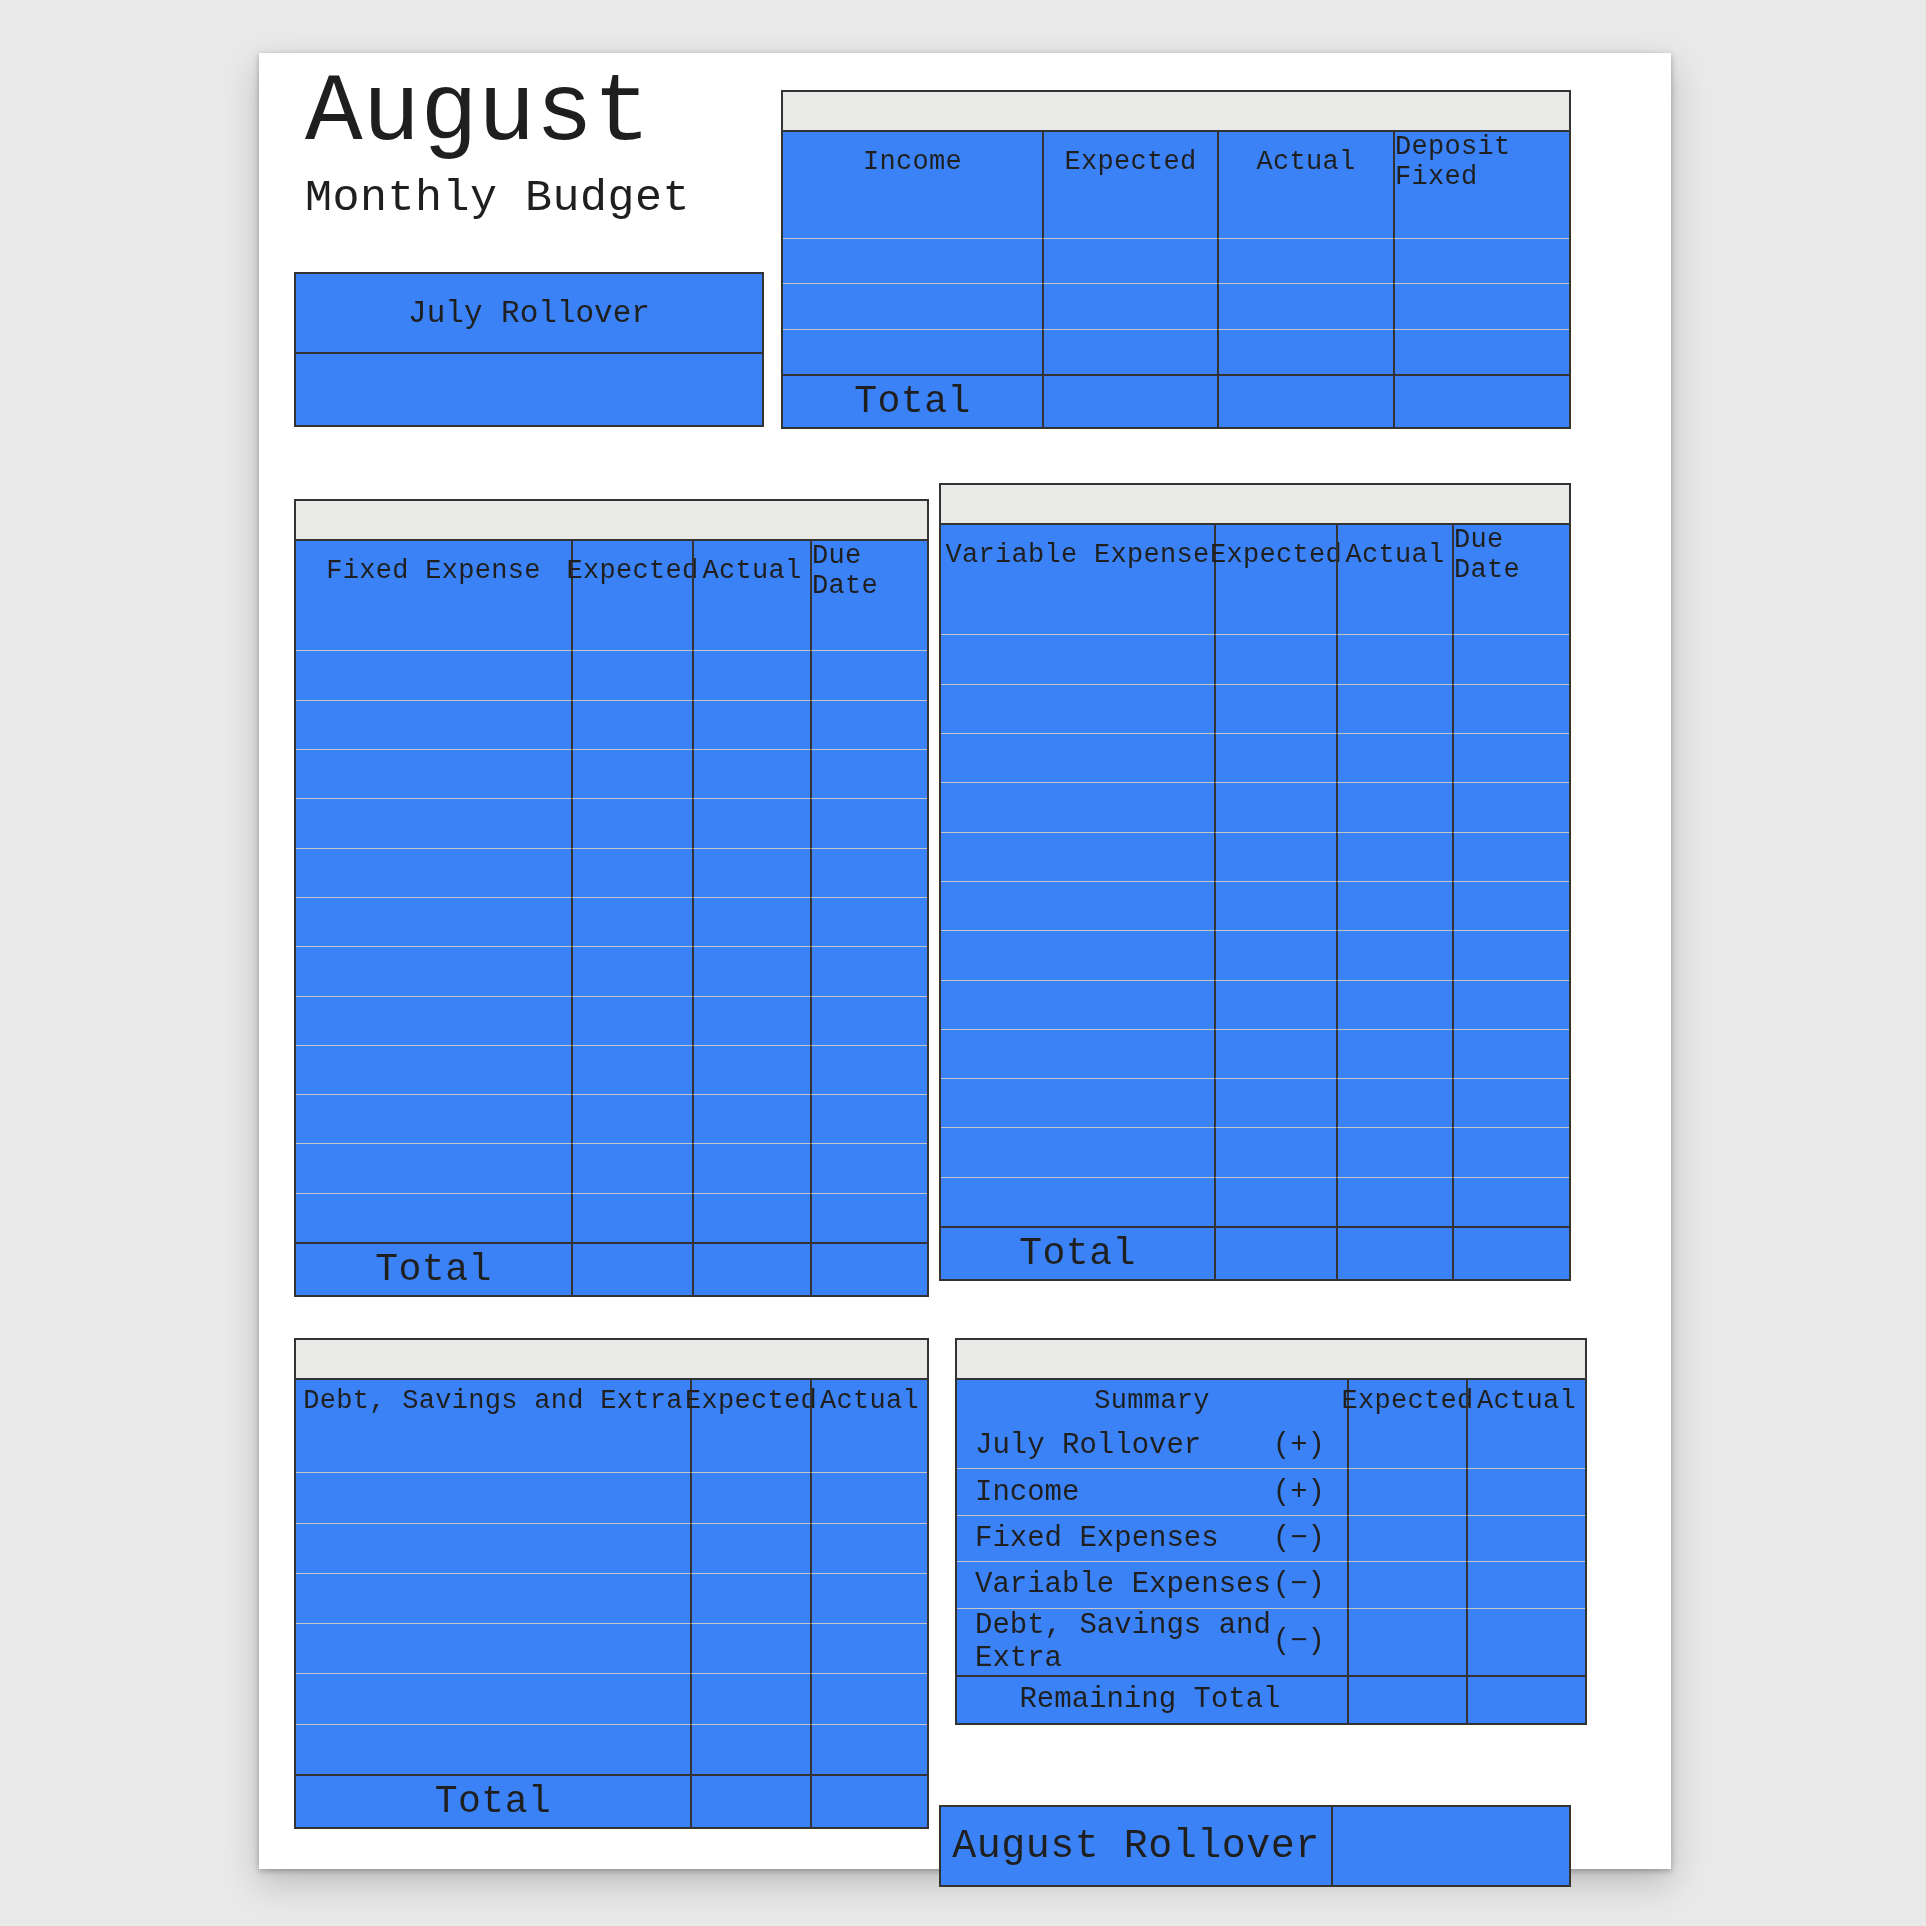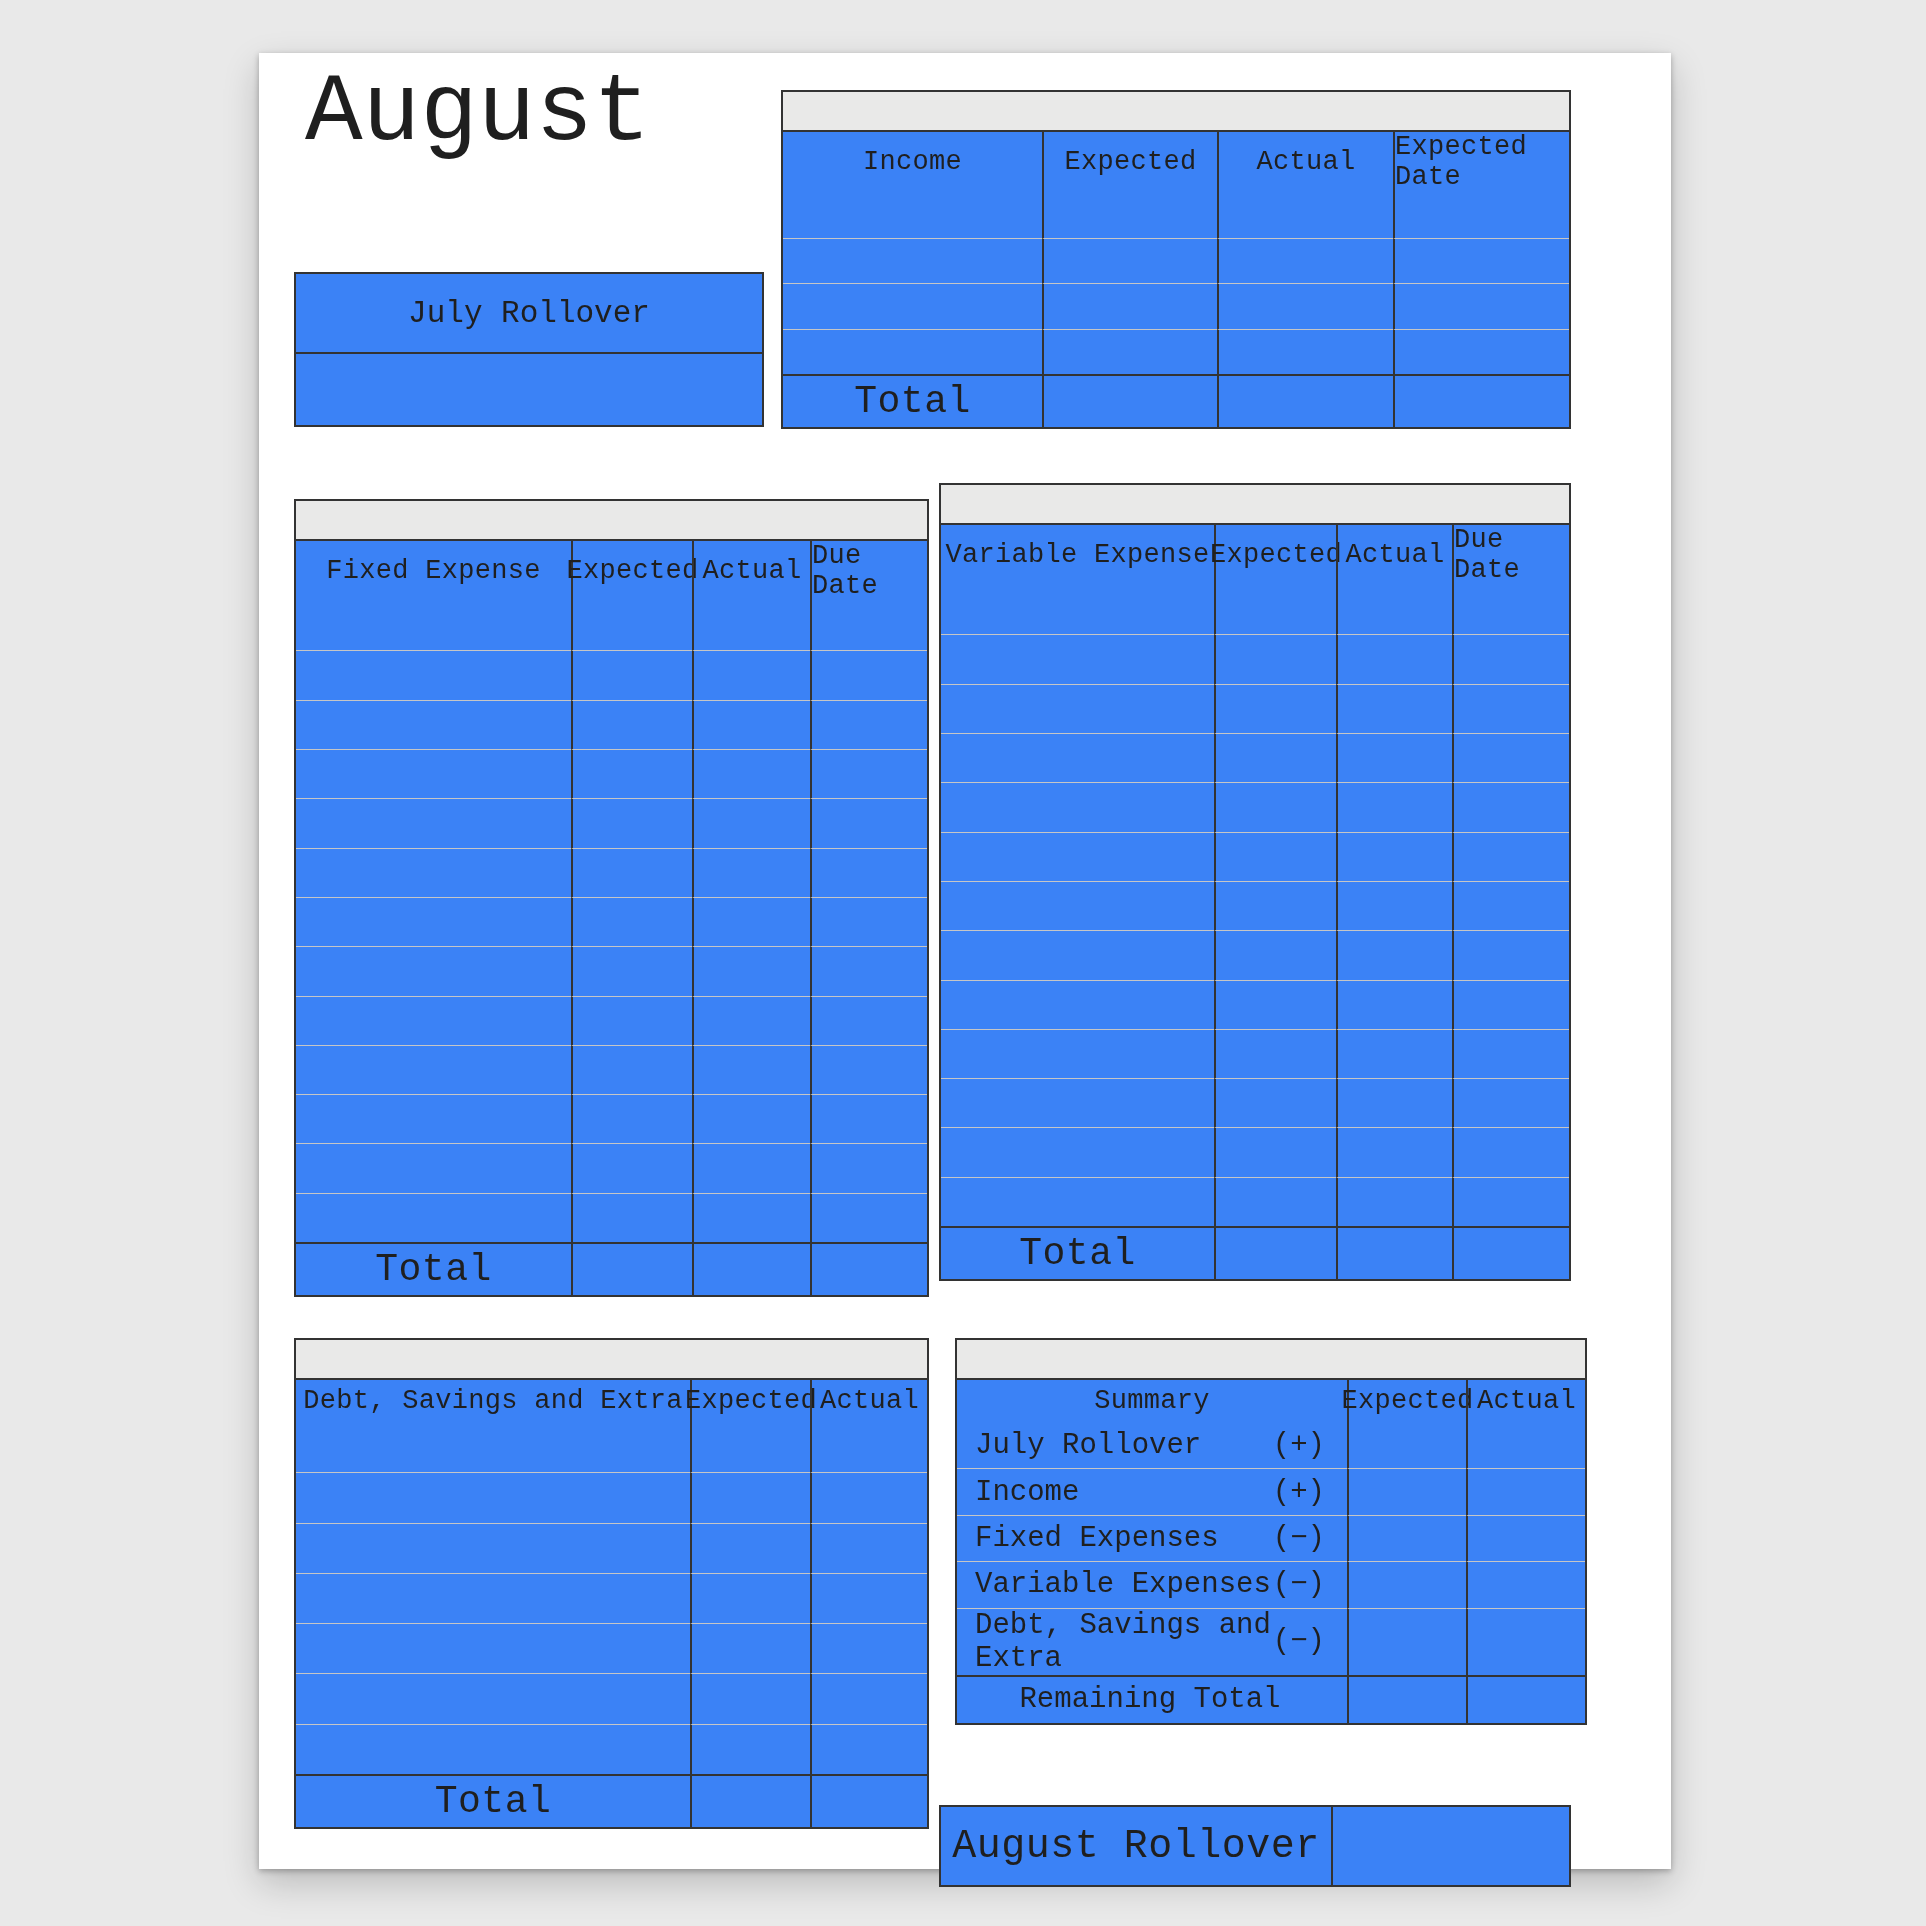--- a/index.html
+++ b/index.html
@@ -68,34 +68,35 @@
   }
 </style>
 </head>
 <body>
 
 <div class="stage">
   <div class="page">
 
     <div class="title-block">
       <div class="title">August</div>
+      <div class="subtitle">Monthly Budget</div>
     </div>
 
     <section class="panel" style="left:35px; top:219px; width:470px; height:155px;">
       <div class="jr-label">July Rollover</div>
       <div class="jr-empty"></div>
     </section>
 
     <section class="panel" style="left:522px; top:37px; width:790px; height:339px; --cols:259px 175px 176px 1fr;">
       <div class="band"></div>
       <div class="thead">
         <div class="cell th">Income</div>
         <div class="cell th">Expected</div>
         <div class="cell th">Actual</div>
-        <div class="cell th">Expected Date</div>
+        <div class="cell th">Deposit Fixed</div>
       </div>
       <div class="rows">
           <div class="trow">
             <div class="cell"></div>
             <div class="cell"></div>
             <div class="cell"></div>
             <div class="cell"></div>
           </div>
           <div class="trow">
             <div class="cell"></div>

